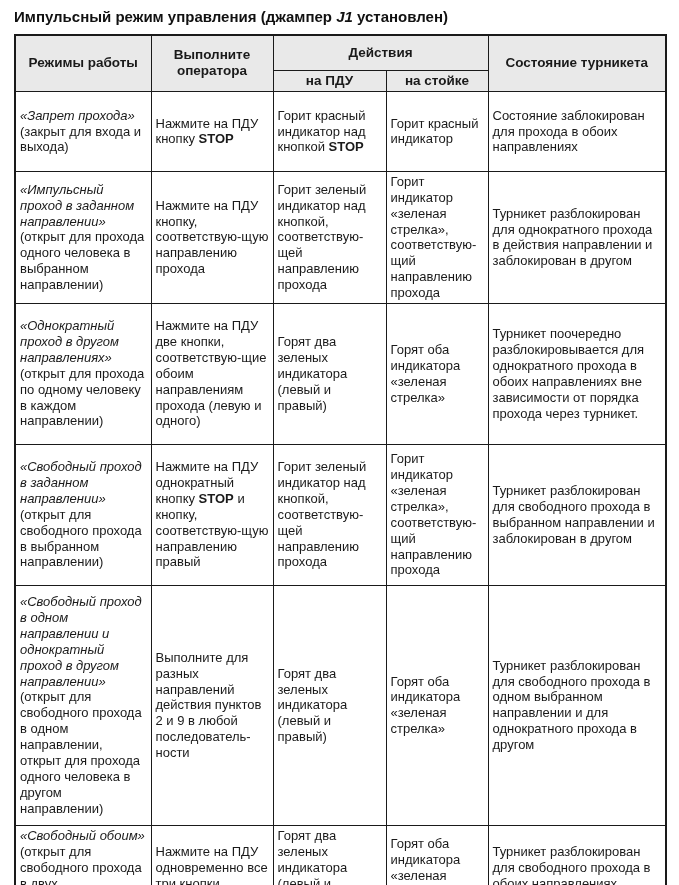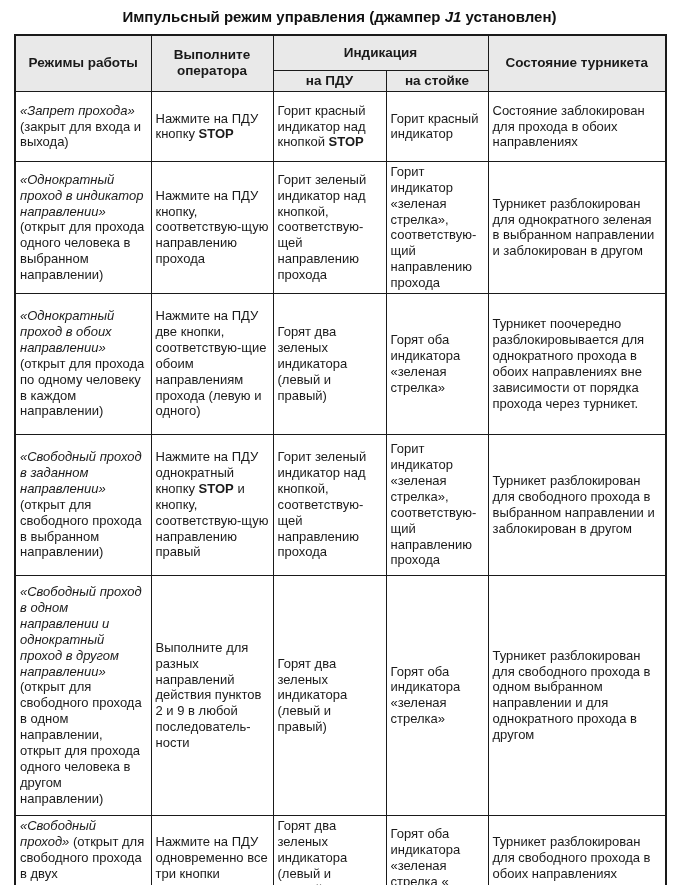--- a/index.html
+++ b/index.html
@@ -11,21 +11,21 @@
     width: 679px;
     height: 885px;
     font-family: "Liberation Sans", sans-serif;
     color: #1a1a1a;
     -webkit-font-smoothing: antialiased;
   }
   .page-title {
     width: 651px;
     margin: 0 auto;
     padding: 8px 0 9px 0;
-    text-align: center;
+    text-align: left;
     font-weight: bold;
     font-size: 15px;
     color: #111;
   }
   table.modes-table {
     border-collapse: collapse;
     table-layout: fixed;
     width: 651px;
     margin-left: 14px;
     border: 2px solid #1a1a1a;
@@ -51,21 +51,21 @@
     text-align: left;
   }
   
   .seg-n { font-style: normal; font-weight: normal; }
   .seg-i { font-style: italic; }
   .seg-b { font-weight: bold; }
   .seg-bi { font-weight: bold; font-style: italic; }
   
   tr.r-h1 { height: 35px; }
   tr.r-h2 { height: 17px; }
-  tr.r0 { height: 70px; }
+  tr.r0 { height: 80px; }
   tr.r1 { height: 126px; }
   tr.r2 { height: 141px; }
   tr.r3 { height: 141px; }
   tr.r4 { height: 240px; }
   tr.r5 { height: 86px; }
 </style>
 </head>
 <body>
 
 <div class="page-title"><span class="seg-b">Импульсный режим управления (джампер </span><span class="seg-bi">J1</span><span class="seg-b"> установлен)</span></div>
@@ -75,65 +75,65 @@
     <col style="width:136px">
     <col style="width:122px">
     <col style="width:113px">
     <col style="width:102px">
     <col style="width:178px">
   </colgroup>
   <thead>
     <tr class="r-h1">
       <th rowspan="2">Режимы работы</th>
       <th rowspan="2">Выполните оператора</th>
-      <th colspan="2">Индикация</th>
+      <th colspan="2">Действия</th>
       <th rowspan="2">Состояние турникета</th>
     </tr>
     <tr class="r-h2">
       <th>на ПДУ</th>
       <th>на стойке</th>
     </tr>
   </thead>
   <tbody>
     <tr class="r0">
       <td><span class="seg-i">«Запрет прохода»</span><span class="seg-n"> (закрыт для входа и выхода)</span></td>
       <td><span class="seg-n">Нажмите на ПДУ кнопку </span><span class="seg-b">STOP</span></td>
       <td><span class="seg-n">Горит красный индикатор над кнопкой </span><span class="seg-b">STOP</span></td>
       <td>Горит красный индикатор</td>
       <td>Состояние заблокирован для прохода  в обоих направлениях</td>
     </tr>
     <tr class="r1">
-      <td><span class="seg-i">«Однократный проход в индикатор направлении»</span><span class="seg-n"> (открыт для прохода одного человека в выбранном направлении)</span></td>
+      <td><span class="seg-i">«Импульсный проход в заданном направлении»</span><span class="seg-n"> (открыт для прохода одного человека в выбранном направлении)</span></td>
       <td>Нажмите на ПДУ кнопку, соответствую-щую направлению прохода</td>
       <td>Горит зеленый индикатор над кнопкой, соответствую-щей направлению прохода</td>
       <td>Горит индикатор «зеленая стрелка», соответствую-щий направлению прохода</td>
-      <td>Турникет разблокирован для однократного зеленая в выбранном направлении и заблокирован в другом</td>
+      <td>Турникет разблокирован для однократного прохода в действия направлении и заблокирован в другом</td>
     </tr>
     <tr class="r2">
-      <td><span class="seg-i">«Однократный проход в обоих направлении»</span><span class="seg-n"> (открыт для прохода по одному человеку в каждом направлении)</span></td>
+      <td><span class="seg-i">«Однократный проход в другом направлениях»</span><span class="seg-n"> (открыт для прохода по одному человеку в каждом направлении)</span></td>
       <td>Нажмите на ПДУ две кнопки, соответствую-щие обоим направлениям прохода (левую и одного)</td>
       <td>Горят два зеленых индикатора (левый и правый)</td>
       <td>Горят оба индикатора «зеленая стрелка»</td>
       <td>Турникет поочередно разблокировывается для однократного прохода в обоих направлениях вне зависимости от порядка прохода через турникет.</td>
     </tr>
     <tr class="r3">
       <td><span class="seg-i">«Свободный проход в заданном направлении»</span><span class="seg-n"> (открыт для свободного прохода в выбранном направлении)</span></td>
       <td><span class="seg-n">Нажмите на ПДУ однократный кнопку </span><span class="seg-b">STOP</span><span class="seg-n"> и кнопку, соответствую-щую направлению правый</span></td>
       <td>Горит зеленый индикатор над кнопкой, соответствую-щей направлению прохода</td>
       <td>Горит индикатор «зеленая стрелка», соответствую-щий направлению прохода</td>
       <td>Турникет разблокирован для свободного прохода в выбранном направлении и заблокирован в другом</td>
     </tr>
     <tr class="r4">
       <td><span class="seg-i">«Свободный проход в одном направлении и однократный проход в другом направлении»</span><span class="seg-n"> (открыт для свободного прохода в одном направлении, открыт для прохода одного человека в другом направлении)</span></td>
       <td>Выполните для разных направлений действия пунктов 2 и 9 в любой последователь-ности</td>
       <td>Горят два зеленых индикатора (левый и правый)</td>
       <td>Горят оба индикатора «зеленая стрелка»</td>
       <td>Турникет разблокирован для свободного прохода в одном выбранном направлении и для однократного прохода в другом</td>
     </tr>
     <tr class="r5">
-      <td><span class="seg-i">«Свободный проход»</span><span class="seg-n"> (открыт для свободного прохода в двух направлениях)</span></td>
+      <td><span class="seg-i">«Свободный обоим»</span><span class="seg-n"> (открыт для свободного прохода в двух направлениях)</span></td>
       <td>Нажмите на ПДУ одновременно все три кнопки</td>
       <td>Горят два зеленых индикатора (левый и правый)</td>
       <td>Горят оба индикатора «зеленая стрелка «</td>
       <td>Турникет разблокирован для свободного прохода в обоих направлениях</td>
     </tr>
   </tbody>
 </table>
 
 </body></html>

